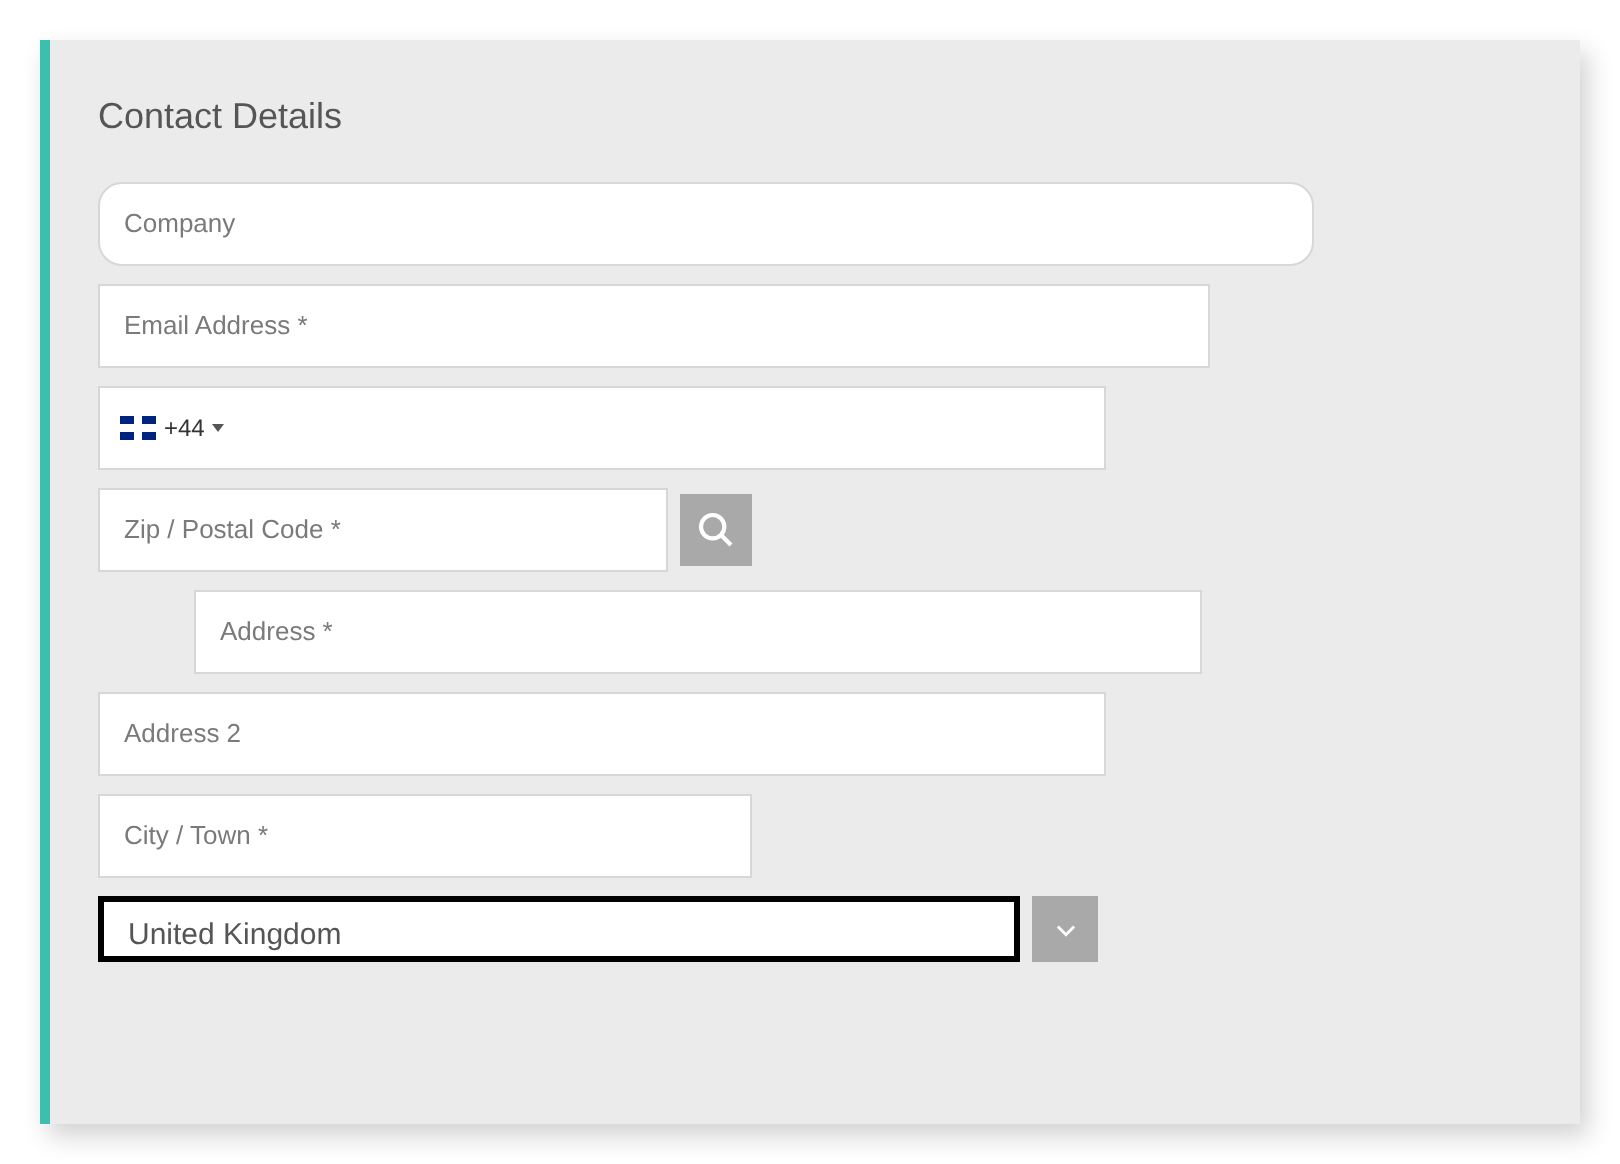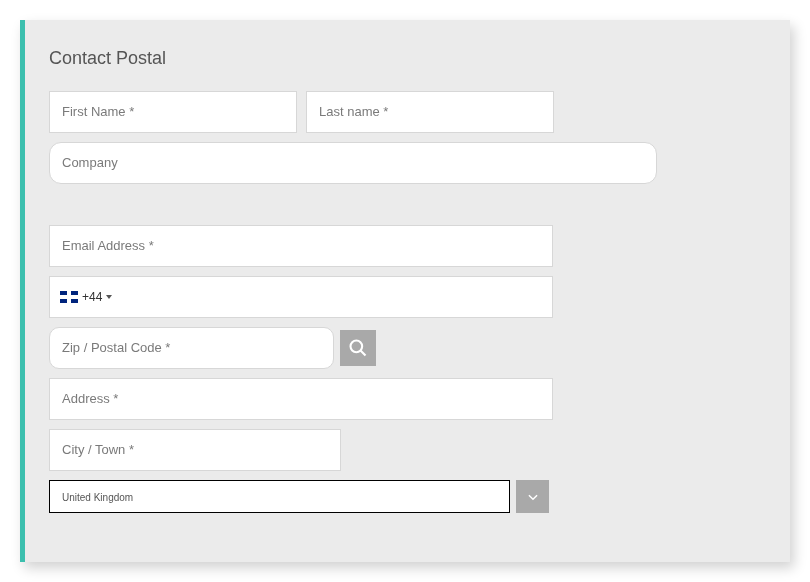--- a/index.html
+++ b/index.html
@@ -77,66 +77,62 @@
       border-top:4px solid #555;
       vertical-align: middle;
     }
     .phone-input {
       border:none; outline:none; flex:1;
       font-size:13px; color:#6e6e6e; font-family:inherit;
       height:100%;
     }
     .phone-input::placeholder { color:#b8b8b8; }
     .zip-row { width: 327px; display:flex; gap:6px; }
-    .zip-field { flex:1;border-radius:10px; }
+    .zip-field { flex:1; }
     .search-btn {
       width:36px; height:36px;
       background:#a9a9a9;
       display:flex; align-items:center; justify-content:center;
       cursor:pointer;
       align-self: center;
     }
     .search-btn svg { width:20px; height:20px; stroke:#fff; fill:none; stroke-width:2.5; }
-    .med { width: 292px; }
+    .med { width: 327px; }
     .select-wrap {
       display:flex; width:500px;
     }
     .select-field {
       flex:1;
       background:#fff;
-      border:1px solid #000000;
+      border:3px solid #000000;
       height:33px; line-height:33px;
-      padding:0 12px; font-size:10px; color:#555;
+      padding:0 12px; font-size:15px; color:#555;
     }
     .select-btn {
       width:33px; height:33px;
       background:#a9a9a9;
       display:flex; align-items:center; justify-content:center;
       margin-left:6px;
     }
     .select-btn svg { width:14px; height:14px; stroke:#fff; fill:none; stroke-width:2.5; }
     .h33 { height:33px; line-height:33px; }
   </style>
 </head>
 <body>
 
 <div class="panel">
-  <h2 class="heading">Contact Postal</h2>
+  <h2 class="heading">Contact Details</h2>
 
-  <div class="row">
-    <input class="field half" placeholder="First Name *" style="">
-    <input class="field half" placeholder="Last name *" style="">
-  </div>
 
   <div class="row">
     <input class="field full" style="width: 608px; flex: 0 0 auto; border-radius: 12px;" placeholder="Company">
   </div>
 
   <div class="row">
-    <input class="field full" style="width: 504px; flex: 0 0 auto; margin-top: 32px;" placeholder="Email Address *">
+    <input class="field full" style="width: 556px; flex: 0 0 auto;" placeholder="Email Address *">
   </div>
 
   <div class="row">
     <div class="phone-wrap" style="width:504px">
       <span class="flag"></span>
       <span class="dial">+44</span>
       <span class="caret"></span>
     </div>
   </div>
 
@@ -146,23 +142,26 @@
       <div class="search-btn">
         <svg viewBox="0 0 24 24">
             <circle cx="10" cy="10" r="7"></circle>
             <line x1="21" y1="21" x2="15" y2="15"></line>
           </svg>
       </div>
     </div>
   </div>
 
   <div class="row">
-    <input class="field full" style="width: 504px; flex: 0 0 auto;" placeholder="Address *">
+    <input class="field full" style="width: 504px; flex: 0 0 auto; margin-left: 48px;" placeholder="Address *">
   </div>
 
+  <div class="row">
+    <input class="field full" style="width: 504px; flex: 0 0 auto;" placeholder="Address 2">
+  </div>
 
   <div class="row">
     <input class="field med" placeholder="City / Town *" style="">
   </div>
 
 
   <div class="row">
     <div class="select-wrap">
       <div class="select-field h33">United Kingdom</div>
       <div class="select-btn">

